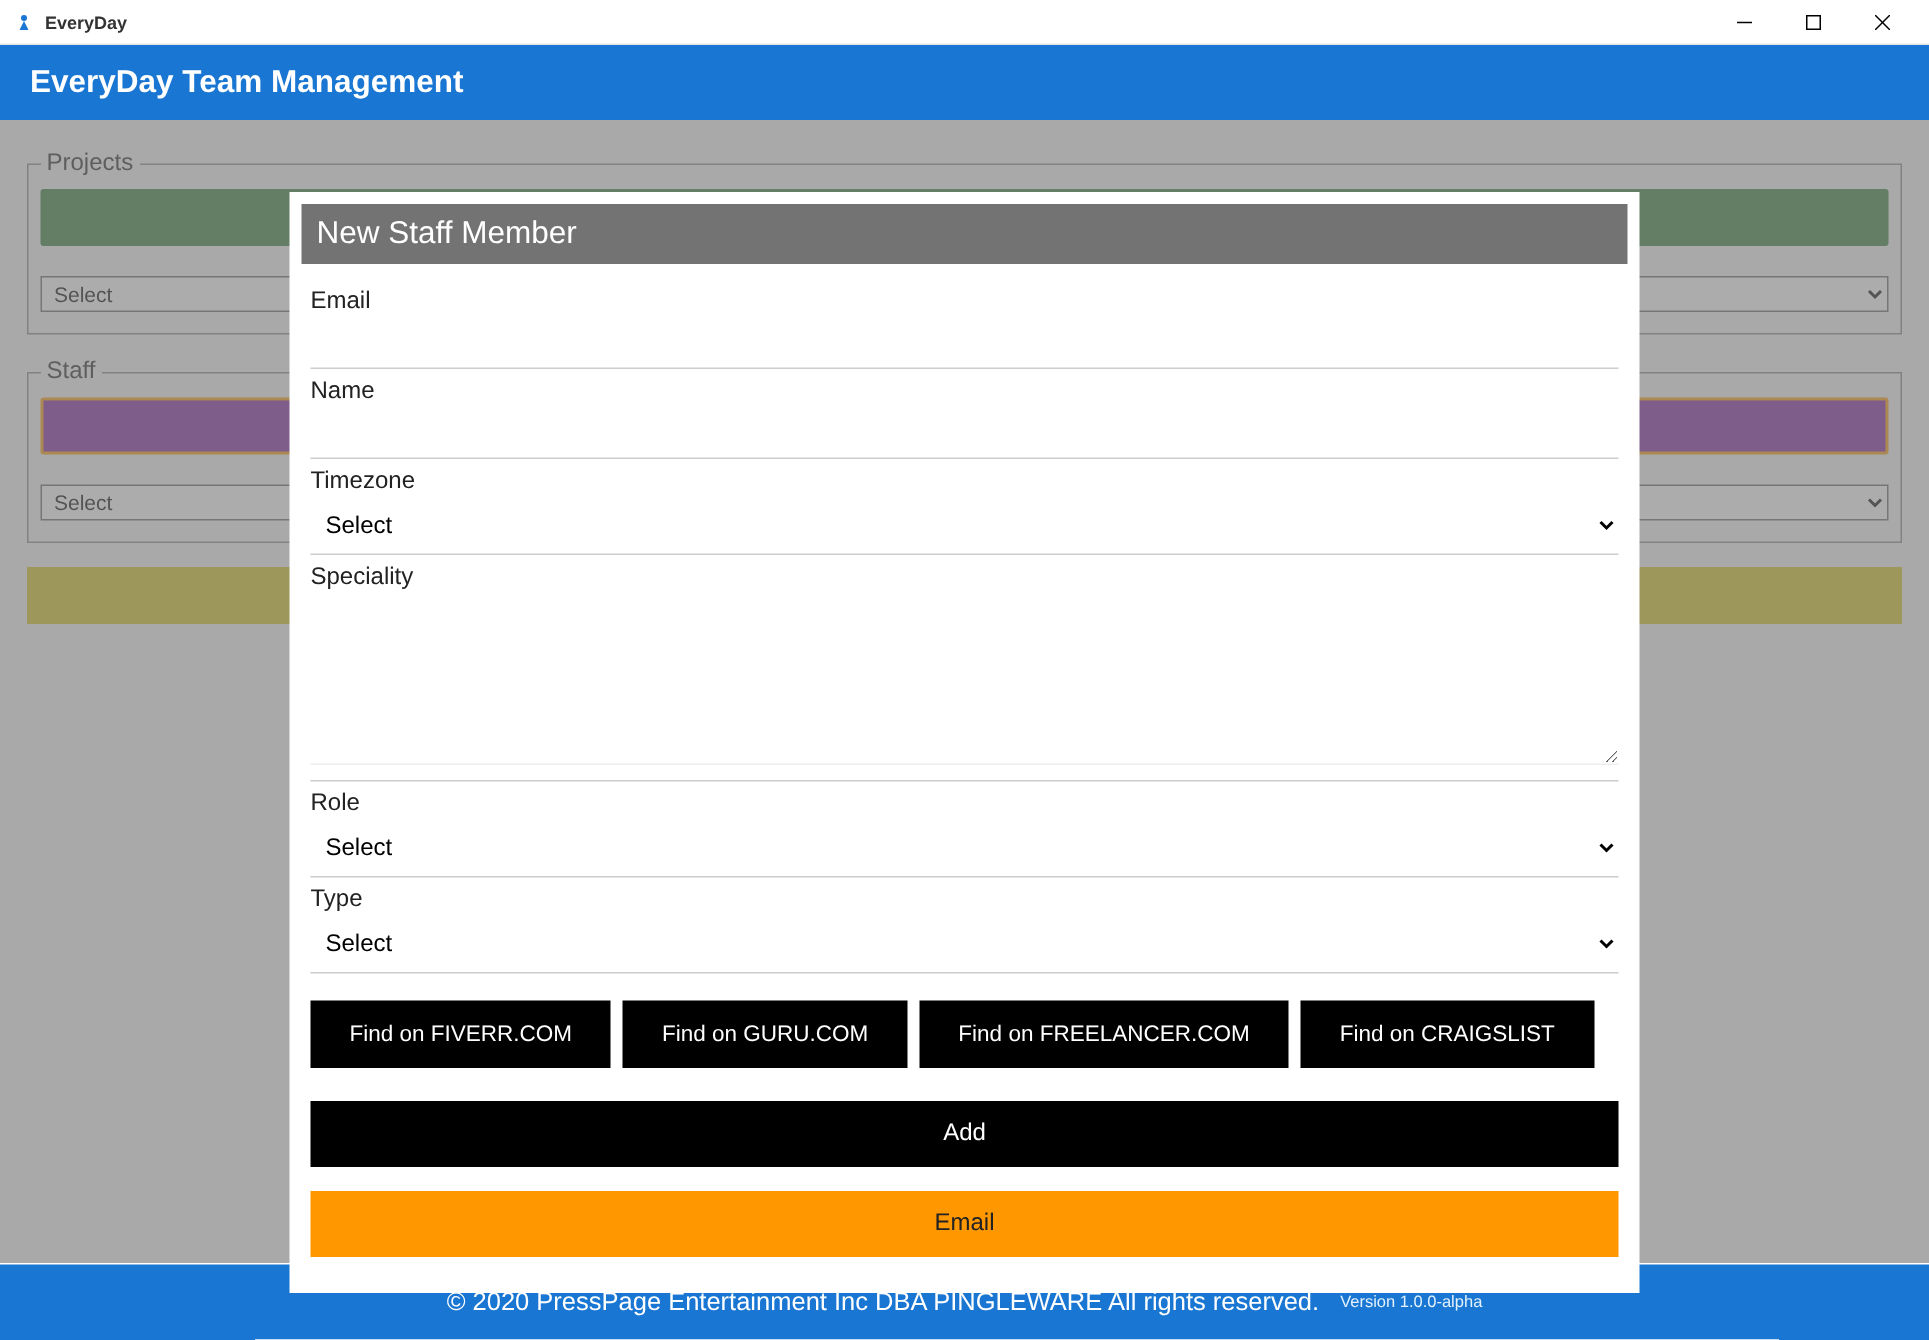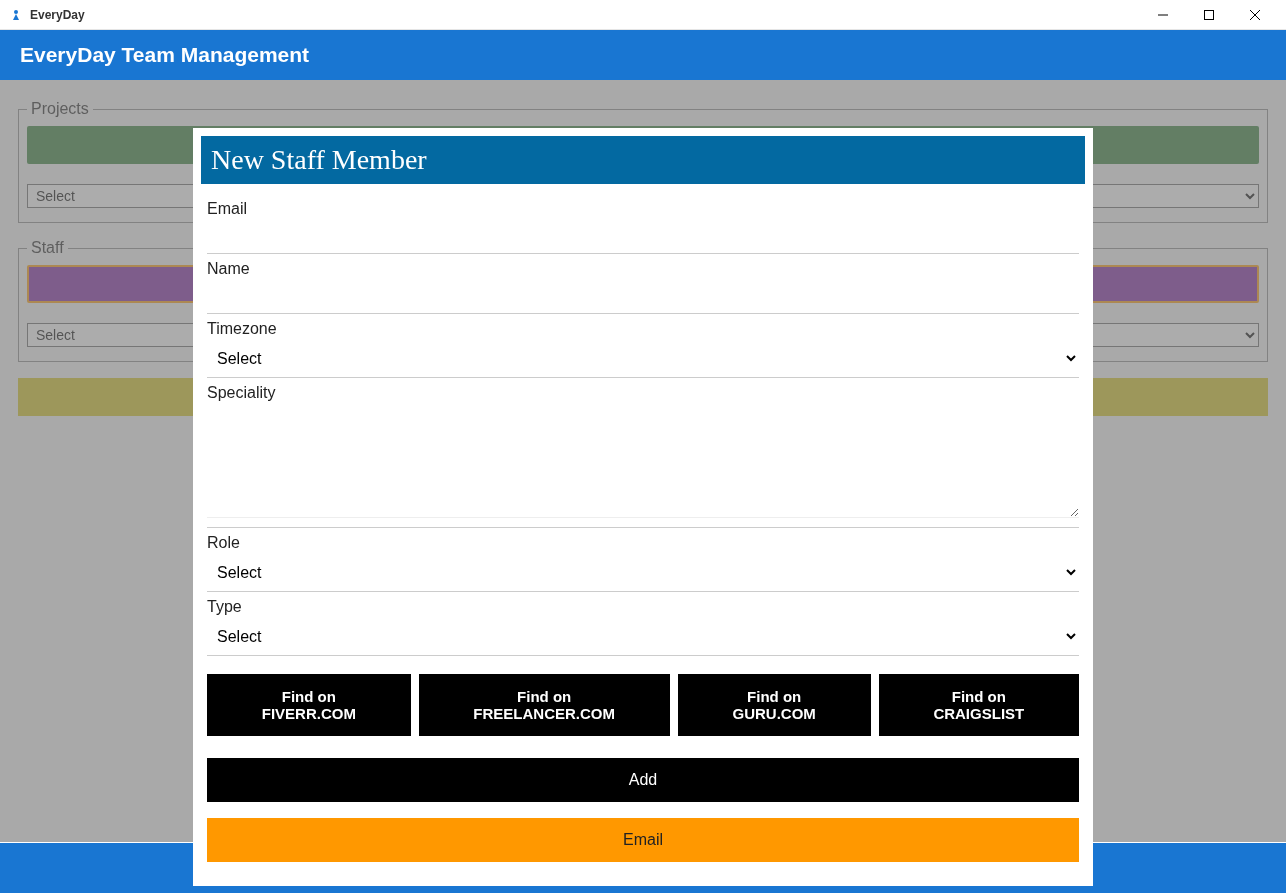--- a/index.html
+++ b/index.html
@@ -130,27 +130,26 @@
     .modal {
       position: absolute;
       top: 128px;
       left: 193px;
       width: 900px;
       background: #fff;
       z-index: 10;
       padding-bottom: 24px;
     }
     .modal-header {
-      background: #0369a1;
-      color: #fff;
-      font-size: 28px;
+      background: #737373;
+      color: #fff;
+      font-size: 21px;
       font-weight: 400;
       padding: 8px 10px;
       margin: 8px 8px 12px 8px;
-      font-family: Liberation Serif, serif;
     }
     .modal-body {
       padding: 0 14px;
     }
     .form-row {
       border-bottom: 1px solid #ccc;
       padding: 4px 0 5px 0;
       margin-bottom: 2px;
     }
     .form-label {
@@ -191,21 +190,21 @@
     .find-row {
       display: flex;
       gap: 8px;
       margin: 18px 0 6px 0;
     }
     .find-btn {
       background: #000;
       color: #fff;
       border: none;
       font-size: 15px;
-      font-weight: 700;
+      font-weight: 400;
       padding: 14px 26px;
       cursor: pointer;
     }
     .btn-full {
       width: 100%;
       border: none;
       font-size: 16px;
       padding: 13px 0;
       cursor: pointer;
       margin-top: 16px;
@@ -312,22 +311,22 @@
 
     <div class="form-row">
       <label class="form-label">Type</label>
       <select class="form-select">
         <option>Select</option>
       </select>
     </div>
 
     <div class="find-row">
       <button class="find-btn">Find on FIVERR.COM</button>
+      <button class="find-btn">Find on GURU.COM</button>
       <button class="find-btn">Find on FREELANCER.COM</button>
-      <button class="find-btn">Find on GURU.COM</button>
       <button class="find-btn">Find on CRAIGSLIST</button>
     </div>
 
     <button class="btn-full btn-add">Add</button>
     <button class="btn-full btn-cancel">Email</button>
 
   </div>
 </div>
 
 <div class="footer">

